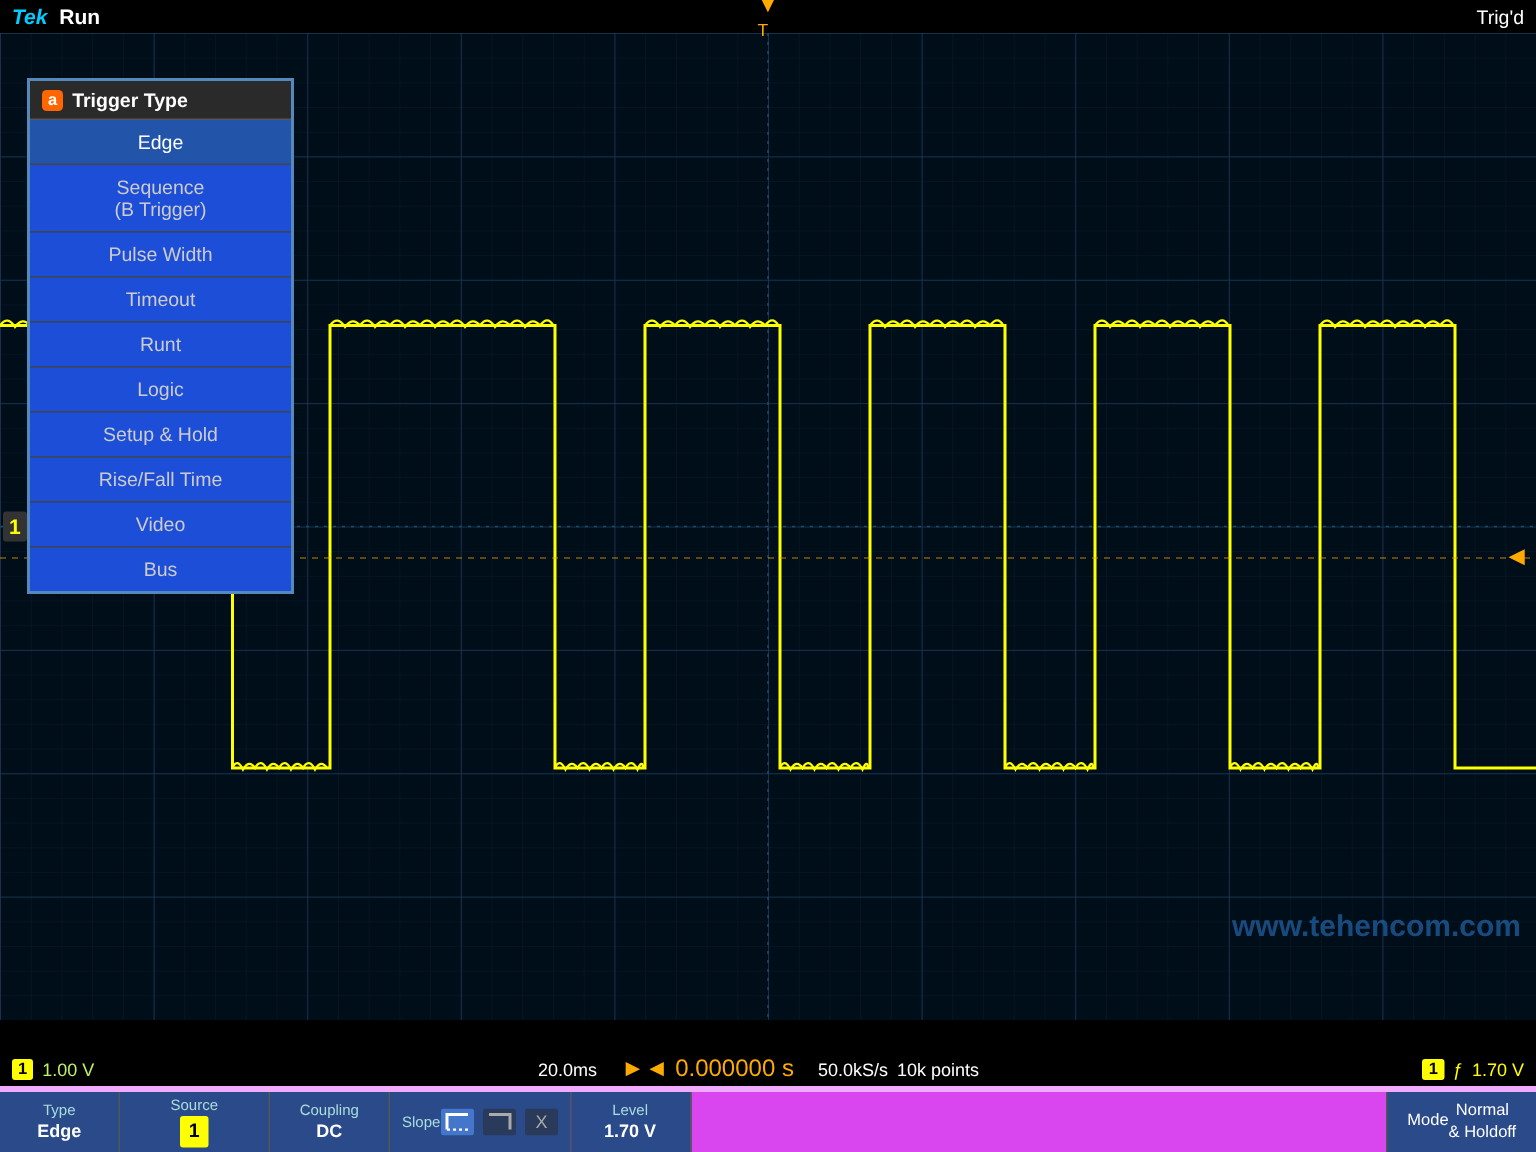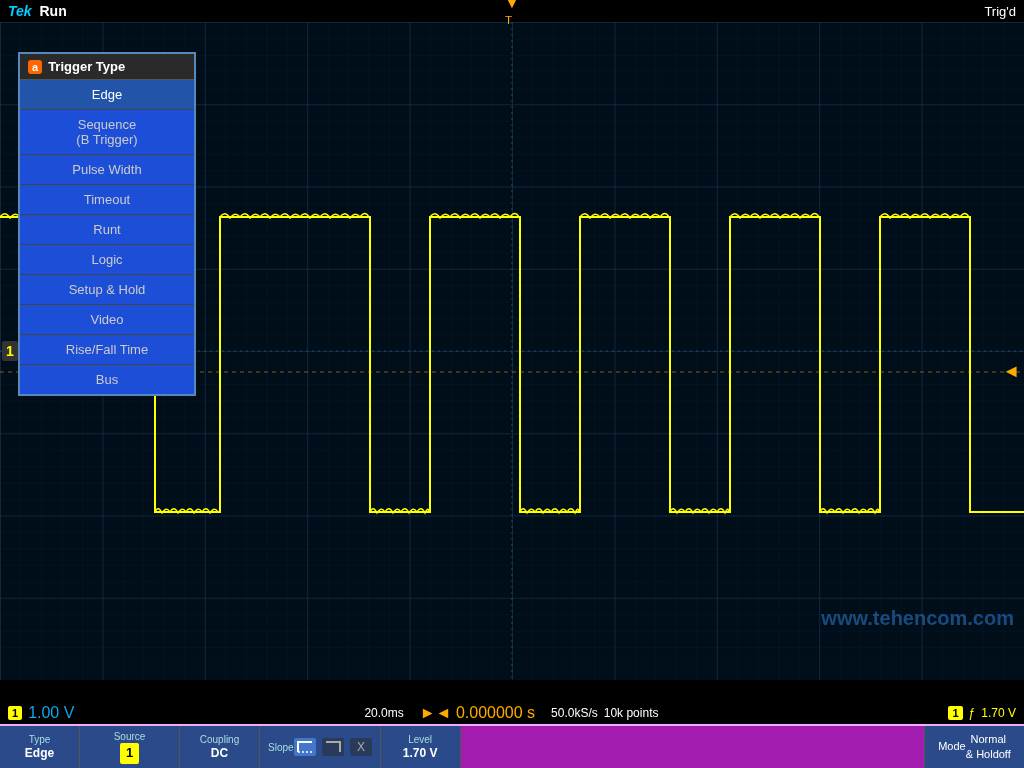--- a/index.html
+++ b/index.html
@@ -143,22 +143,22 @@
     }
     #status-bar .ch1-indicator {
       background: #ffff00;
       color: #000;
       font-size: 11px;
       font-weight: bold;
       padding: 1px 4px;
       border-radius: 2px;
     }
     #status-bar .voltage-val {
-      color: #0ea5e9;
-      font-size: 16px;
+      color: #bef264;
+      font-size: 12px;
     }
     #status-bar .time-val {
       color: #fff;
       font-size: 12px;
       margin-left: auto;
     }
     #status-bar .sample-val {
       color: #fff;
       font-size: 12px;
     }
@@ -179,24 +179,24 @@
       font-weight: bold;
       padding: 1px 4px;
       border-radius: 2px;
     }
 
     
     #bottom-toolbar {
       position: absolute;
       bottom: 0; left: 0; right: 0;
       height: 44px;
-      background: #a21caf;
+      background: #d946ef;
       display: flex;
       align-items: stretch;
-      border-top: 2px solid #f0abfc;
+      border-top: 4px solid #f0abfc;
       justify-content: center;
     }
     .toolbar-btn {
       display: flex;
       flex-direction: column;
       align-items: center;
       justify-content: center;
       min-width: 80px;
       padding: 4px 8px;
       border-right: 1px solid #555;
@@ -336,22 +336,22 @@
       <span class="badge-a">a</span>
       <span class="menu-title">Trigger Type</span>
     </div>
     <div class="menu-item selected">Edge</div>
     <div class="menu-item">Sequence<br>(B Trigger)</div>
     <div class="menu-item">Pulse Width</div>
     <div class="menu-item">Timeout</div>
     <div class="menu-item">Runt</div>
     <div class="menu-item">Logic</div>
     <div class="menu-item">Setup &amp; Hold</div>
+    <div class="menu-item">Rise/Fall Time</div>
     <div class="menu-item">Video</div>
-    <div class="menu-item">Rise/Fall Time</div>
     <div class="menu-item">Bus</div>
   </div>
 
   <div id="watermark">www.tehencom.com</div>
 </div>
 
 <div id="status-bar">
   <div class="status-group">
     <span class="ch1-indicator">1</span>
     <span class="voltage-val">1.00 V</span>

